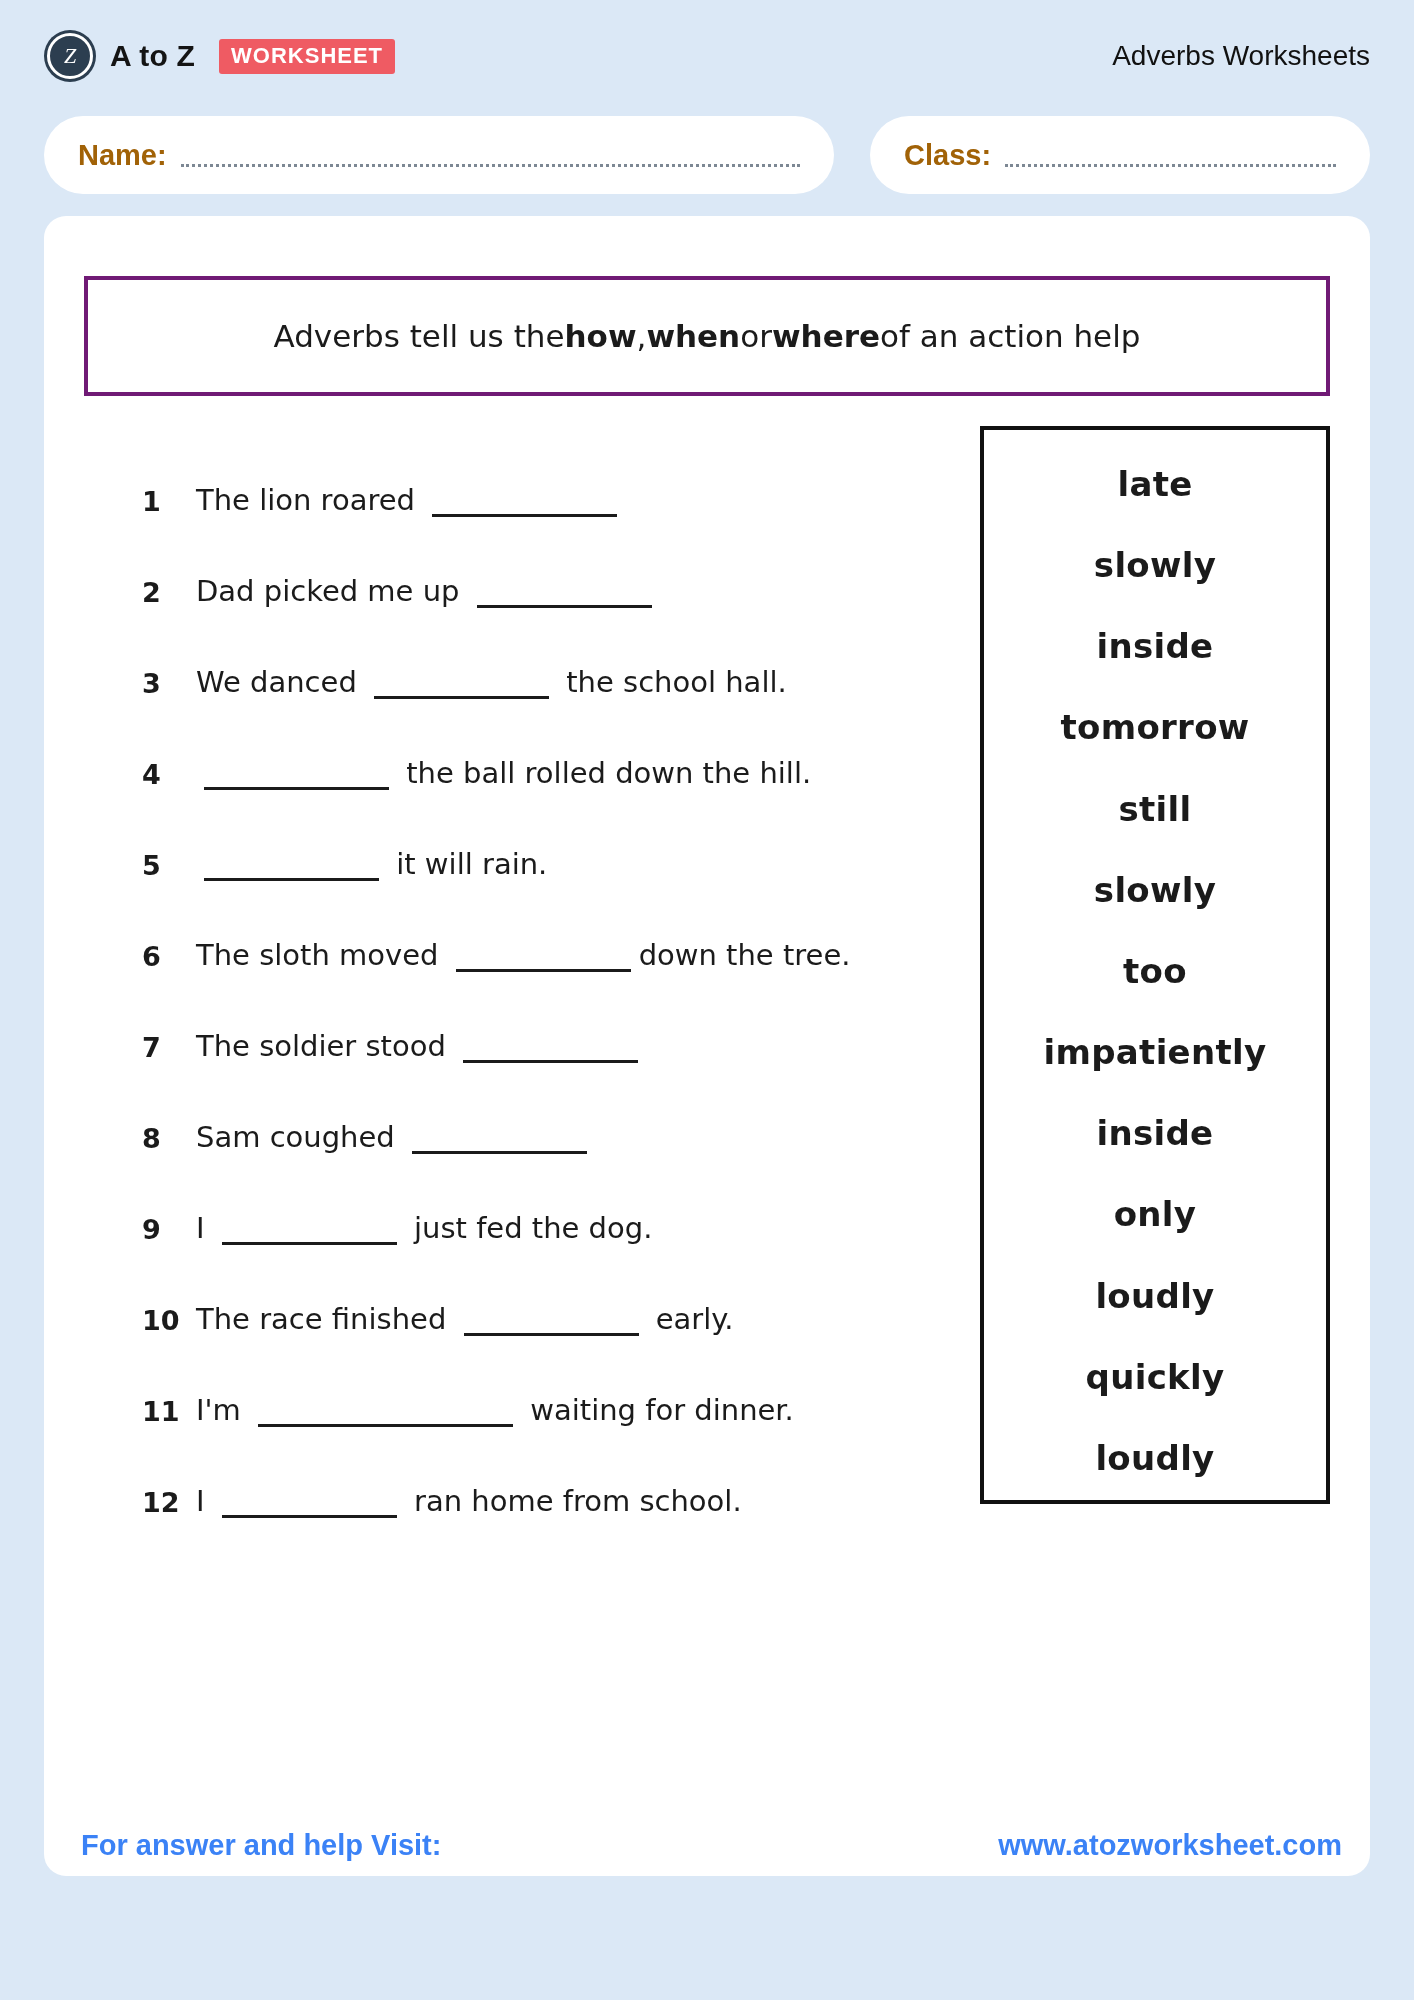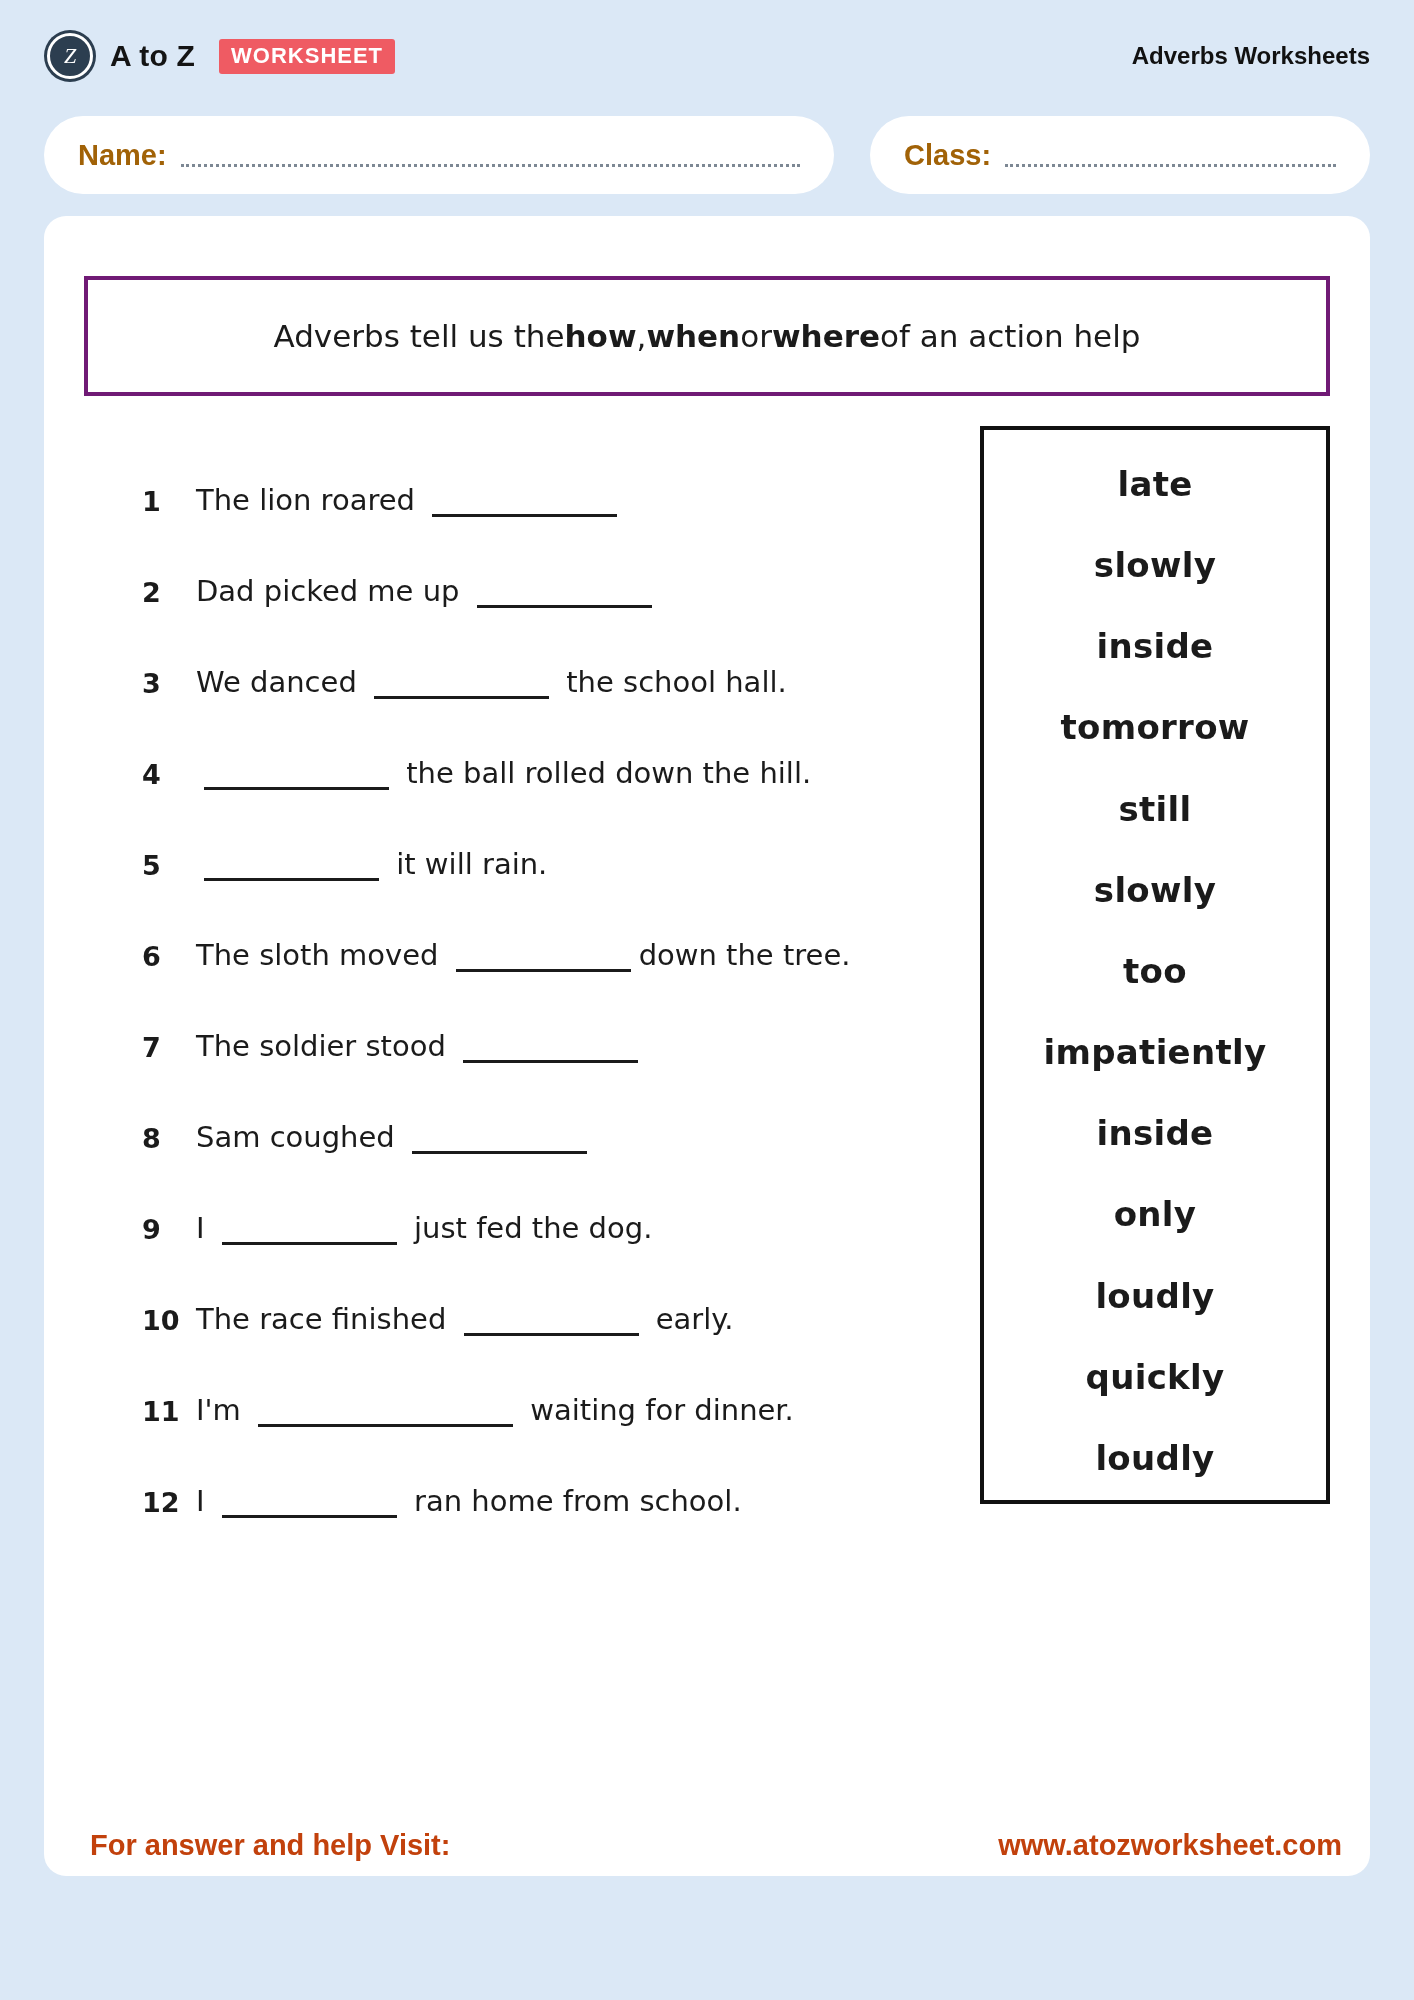--- a/index.html
+++ b/index.html
@@ -67,22 +67,22 @@
     background: #ef5b63;
     color: #fff;
     font-size: 22px;
     font-weight: bold;
     letter-spacing: 1px;
     padding: 4px 12px 5px;
     border-radius: 3px;
     margin-left: 10px;
   }
   .header-title {
-    font-size: 24px;
-    font-weight: bold;
+    font-size: 28px;
+    font-weight: normal;
     color: #111;
   }
 
   
   .id-row {
     display: flex;
     gap: 36px;
     margin-top: 4px;
   }
   .id-box {
@@ -199,30 +199,30 @@
   .word {
     font-size: 34px;
     font-weight: bold;
     font-family: "DejaVu Sans", sans-serif;
     letter-spacing: .3px;
   }
 
   
   .footer {
     position: absolute;
-    left: 18px;
+    left: 9px;
     right: 0;
     bottom: 14px;
     padding: 0 28px;
     display: flex;
     align-items: center;
     justify-content: space-between;
     font-size: 29px;
     font-weight: bold;
-    color: #c2410c;
+    color: #3b82f6;
   }
 </style>
 </head>
 <body>
 
 <div class="page">
 
   <div class="header">
     <div class="brand">
       <div class="brand-mark">

